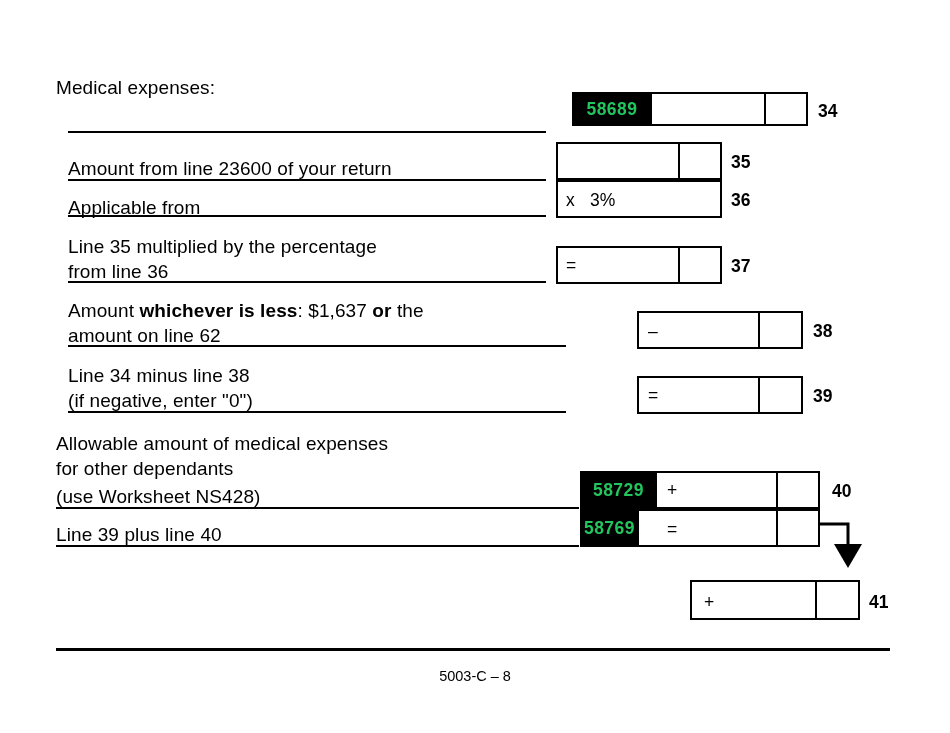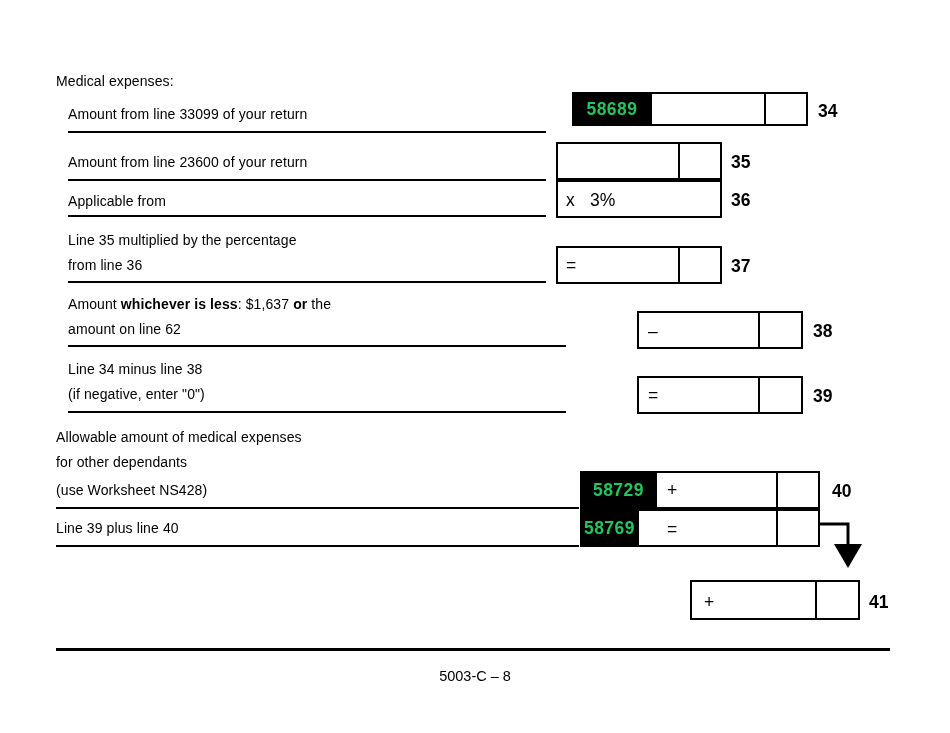--- a/index.html
+++ b/index.html
@@ -18,24 +18,25 @@
   .page {
     position: absolute;
     left: 0; top: 0;
     width: 950px;
     height: 733px;
   }
   .abs { position: absolute; }
 
   
   .label {
-    font-size: 14px;
+    font-size: 19px;
     line-height: 25px;
     white-space: pre;
     letter-spacing: 0.1px;
+    margin-top: 6px;
   }
   .label b { font-weight: bold; }
 
   
   .rule {
     background: #000000;
     height: 2px;
   }
   .footer-rule {
     background: #000000;
@@ -94,21 +95,20 @@
   
   .arrow-svg { position: absolute; }
 </style>
 </head>
 <body>
 
 <div class="page">
 
   <div class="abs label" style="left:56px; top:69px;">Medical expenses:</div>
 
-  <div class="abs label" style="left:68px; top:102px;">Amount from line 33099 of your return</div>
   <div class="abs rule" style="left:68px; top:131px; width:478px;"></div>
 
   <div class="abs box" style="left:572px; top:92px; width:236px; height:34px;">
     <div class="divider" style="left:190px;"></div>
   </div>
   <div class="codetag" style="left:572px; top:92px; width:80px; height:34px;">58689</div>
   <div class="linenum" style="left:818px; top:101px;">34</div>
 
   <div class="abs label" style="left:68px; top:150px;">Amount from line 23600 of your return</div>
   <div class="abs rule" style="left:68px; top:179px; width:478px;"></div>

